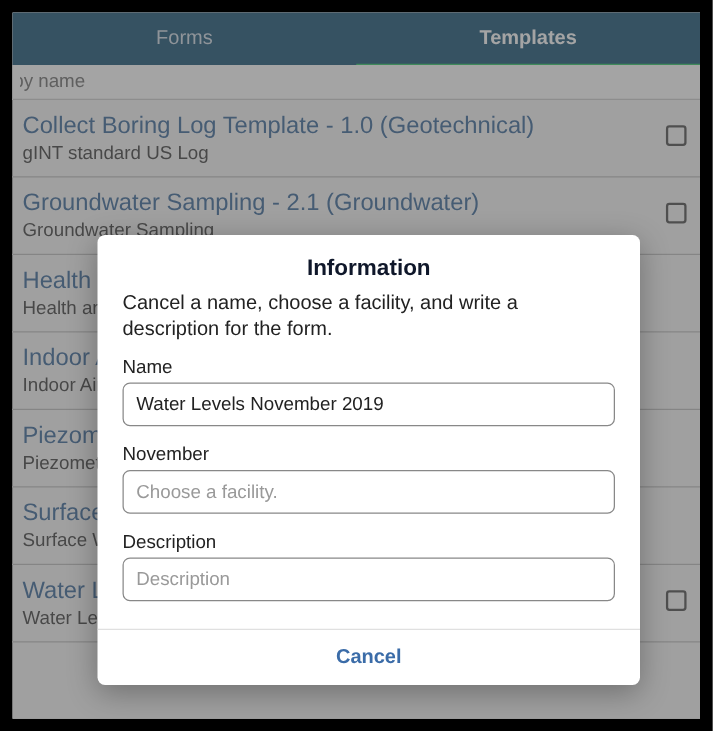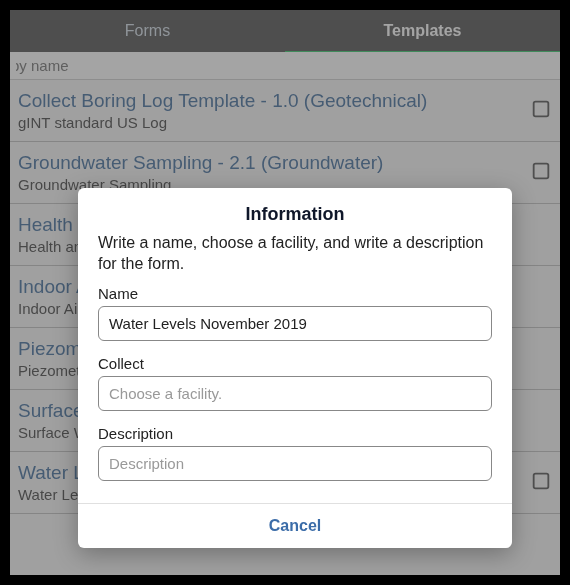--- a/index.html
+++ b/index.html
@@ -1,18 +1,18 @@
 <!DOCTYPE html>
 <html><head>
 <meta charset="utf-8">
 <style>
   * { box-sizing: border-box; margin: 0; padding: 0; font-family: -apple-system, "Segoe UI", sans-serif; }
   body { width: 570px; height: 585px; background: #000; overflow: hidden; position: relative; }
   .app { position: absolute; left: 10px; top: 10px; width: 550px; height: 565px; background: #f7f7f7; overflow: hidden; }
-  .tabs { display: flex; height: 42px; background: #404040; }
+  .tabs { display: flex; height: 42px; background: #0c4a6e; }
   .tab { flex: 1; text-align: center; line-height: 42px; color: #d0dbe6; font-size: 16px; cursor: pointer; }
   .tab.active { color: #fff; font-weight: 700; border-bottom: 1px solid #22c55e; }
   .search { width: 100%; padding: 5px 6px; font-size: 15px; color: #666; border: none; border-bottom: 1px solid #ccc; background: #fff; }
   .list { }
   .item { padding: 10px 8px; border-bottom: 1px solid #bbb; position: relative; }
   .item-title { color: #2f5f93; font-size: 19px; }
   .item-sub { color: #333; font-size: 15px; margin-top: 2px; }
   .overlay { position: absolute; inset: 0; background: rgba(90,90,90,0.55); }
   .dialog { position: absolute; left: 68px; top: 178px; width: 434px; background: #fff; border-radius: 6px; box-shadow: 0 6px 24px rgba(0,0,0,.3); overflow: hidden; }
   .dialog-body { padding: 16px 20px 18px; }
@@ -73,24 +73,24 @@
             <rect x="4" y="4" width="16" height="16" rx="2"></rect>
           </svg></span>
     </div>
   </div>
 
   <div class="overlay"></div>
 
   <div class="dialog">
     <div class="dialog-body">
       <div class="dialog-title">Information</div>
-      <div class="dialog-text">Write a name, choose a facility, and write a description for the form.</div>
+      <div class="dialog-text">Cancel a name, choose a facility, and write a description for the form.</div>
       <div class="label">Name</div>
       <input class="field" value="Water Levels November 2019" style="">
-      <div class="label">Collect</div>
+      <div class="label">November</div>
       <input class="field" placeholder="Choose a facility." style="">
       <div class="label">Description</div>
       <input class="field" style="margin-bottom: 4px;" placeholder="Description">
     </div>
     <div class="dialog-actions">
       <div class="action">Cancel</div>
     </div>
   </div>
 </div>
 

